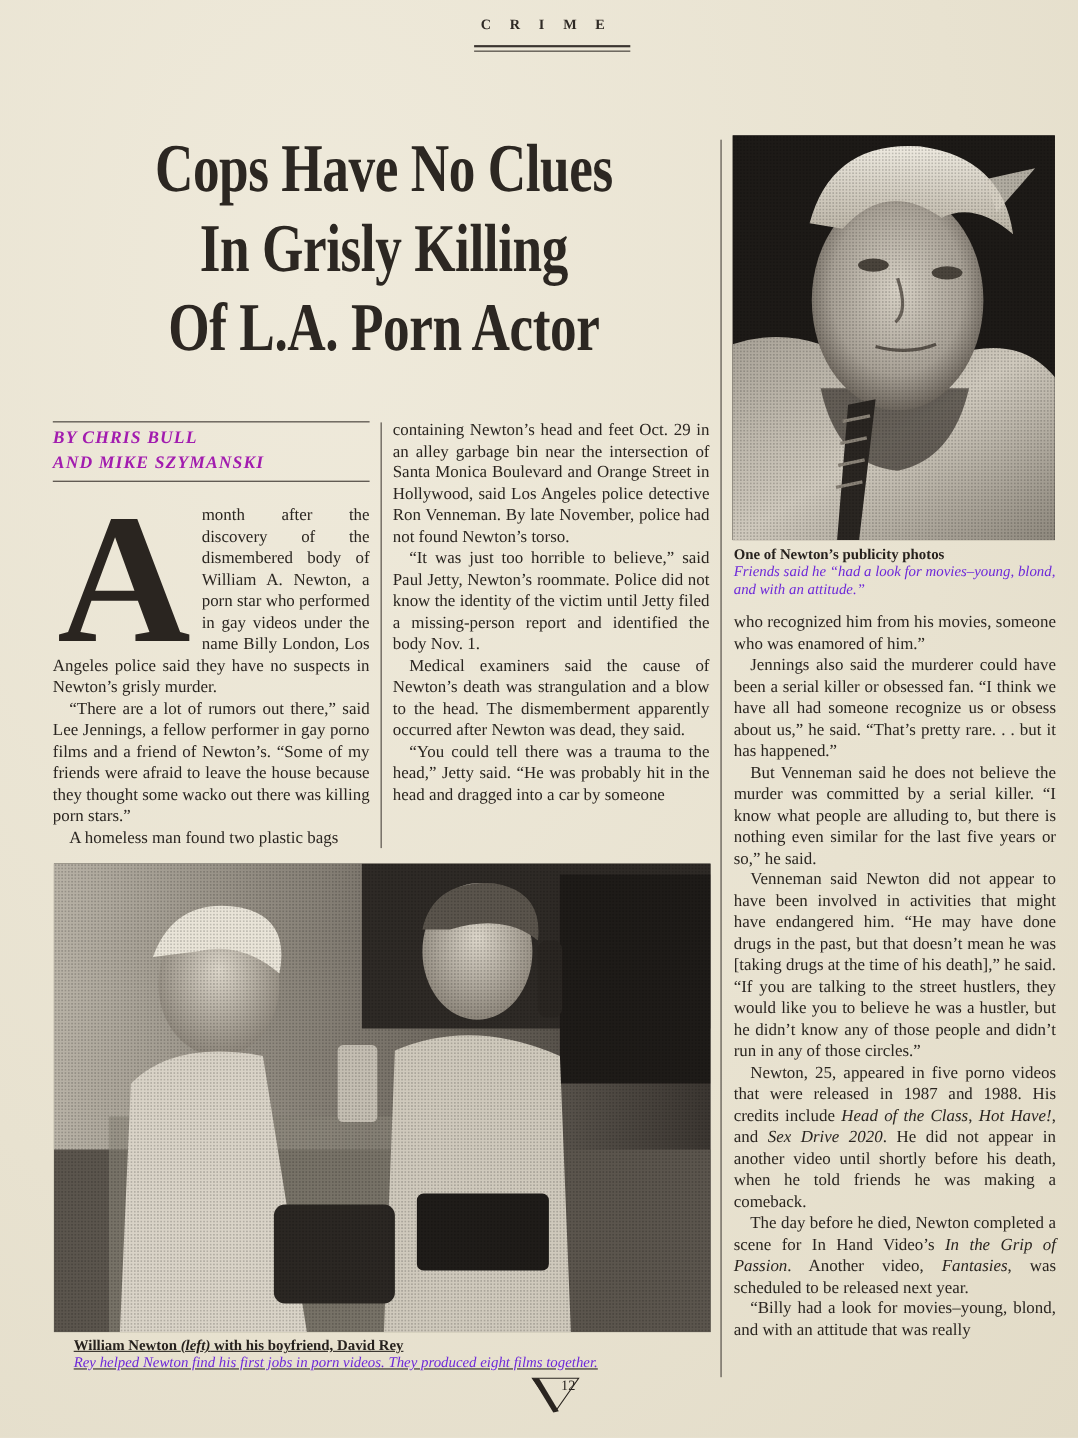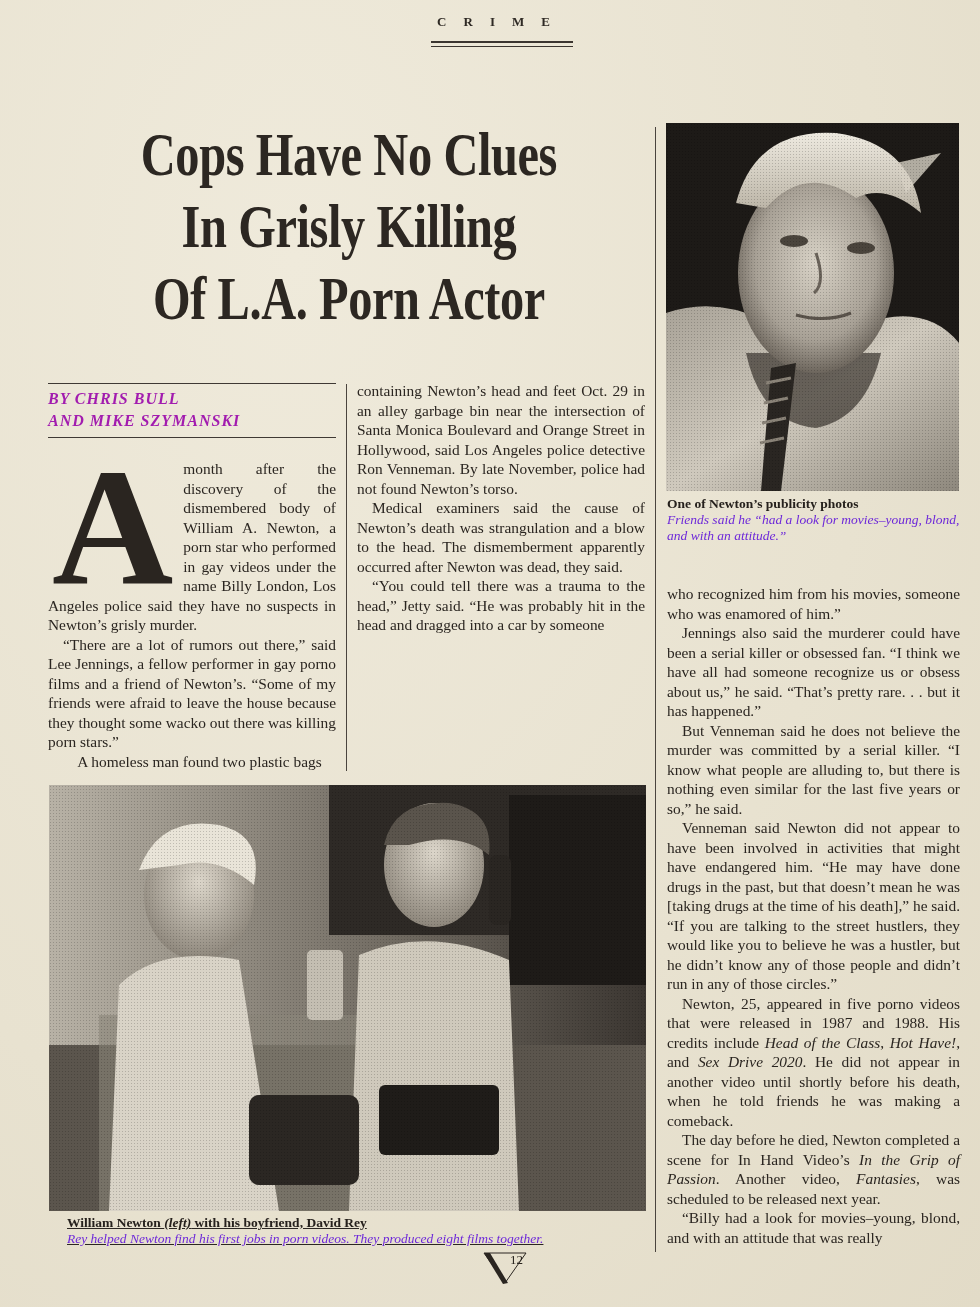--- a/index.html
+++ b/index.html
@@ -48,21 +48,21 @@
   }
   .col p { margin: 0; text-indent: 15px; }
   .col p.noindent { text-indent: 0; }
   .dropcap {
     float: left; font-family: "Liberation Serif", serif; font-weight: bold;
     font-size: 168px; line-height: 124px; height: 126px;
     margin: 6px 10px 0 4px; color: #2a2520;
   }
   .col1 { left: 48px; top: 459px; width: 288px; }
   .col2 { left: 357px; top: 381px; width: 288px; }
-  .col3 { left: 667px; top: 584px; width: 293px; }
+  .col3 { left: 667px; top: 556px; width: 293px; }
 
   
   .photo { overflow: hidden; }
   .photo-portrait {
     left: 666px; top: 123px; width: 293px; height: 368px;
     background: #1e1b18;
   }
   .photo-group {
     left: 49px; top: 785px; width: 597px; height: 426px;
     background: #4b4640;
@@ -111,25 +111,26 @@
 <div class="abs hrule" style="left:48px;top:383px;width:288px;"></div>
 <div class="abs byline">
   <div>BY CHRIS BULL</div>
   <div>AND MIKE SZYMANSKI</div>
 </div>
 <div class="abs hrule" style="left:48px;top:437px;width:288px;"></div>
 
 <div class="abs col col1">
   <p class="noindent"><span class="dropcap">A</span><span>month after the discovery of the dismembered body of William A. Newton, a porn star who performed in gay videos under the name Billy London, Los Angeles police said they have no suspects in Newton’s grisly murder.</span></p>
   <p>“There are a lot of rumors out there,” said Lee Jennings, a fellow performer in gay porno films and a friend of Newton’s. “Some of my friends were afraid to leave the house because they thought some wacko out there was killing porn stars.”</p>
-  <p style="text-align:center;">A homeless man found two plastic bags</p>
+  <p style="text-align:left;">A homeless man found two plastic bags</p>
 </div>
 
 <div class="abs col col2">
   <p class="noindent">containing Newton’s head and feet Oct. 29 in an alley garbage bin near the intersection of Santa Monica Boulevard and Orange Street in Hollywood, said Los Angeles police detective Ron Venneman. By late November, police had not found Newton’s torso.</p>
+  <p>“It was just too horrible to believe,” said Paul Jetty, Newton’s roommate. Police did not know the identity of the victim until Jetty filed a missing-person report and identified the body Nov. 1.</p>
   <p>Medical examiners said the cause of Newton’s death was strangulation and a blow to the head. The dismemberment ap­parently occurred after Newton was dead, they said.</p>
   <p>“You could tell there was a trauma to the head,” Jetty said. “He was probably hit in the head and dragged into a car by someone</p>
 </div>
 
 <div class="abs photo photo-portrait">
   <svg width="293" height="368" viewBox="0 0 293 368">
     <defs>
       <radialGradient id="face" cx="50%" cy="45%" r="55%">
         <stop offset="0%" stop-color="#d8d2c6"></stop>
         <stop offset="70%" stop-color="#a8a196"></stop>

